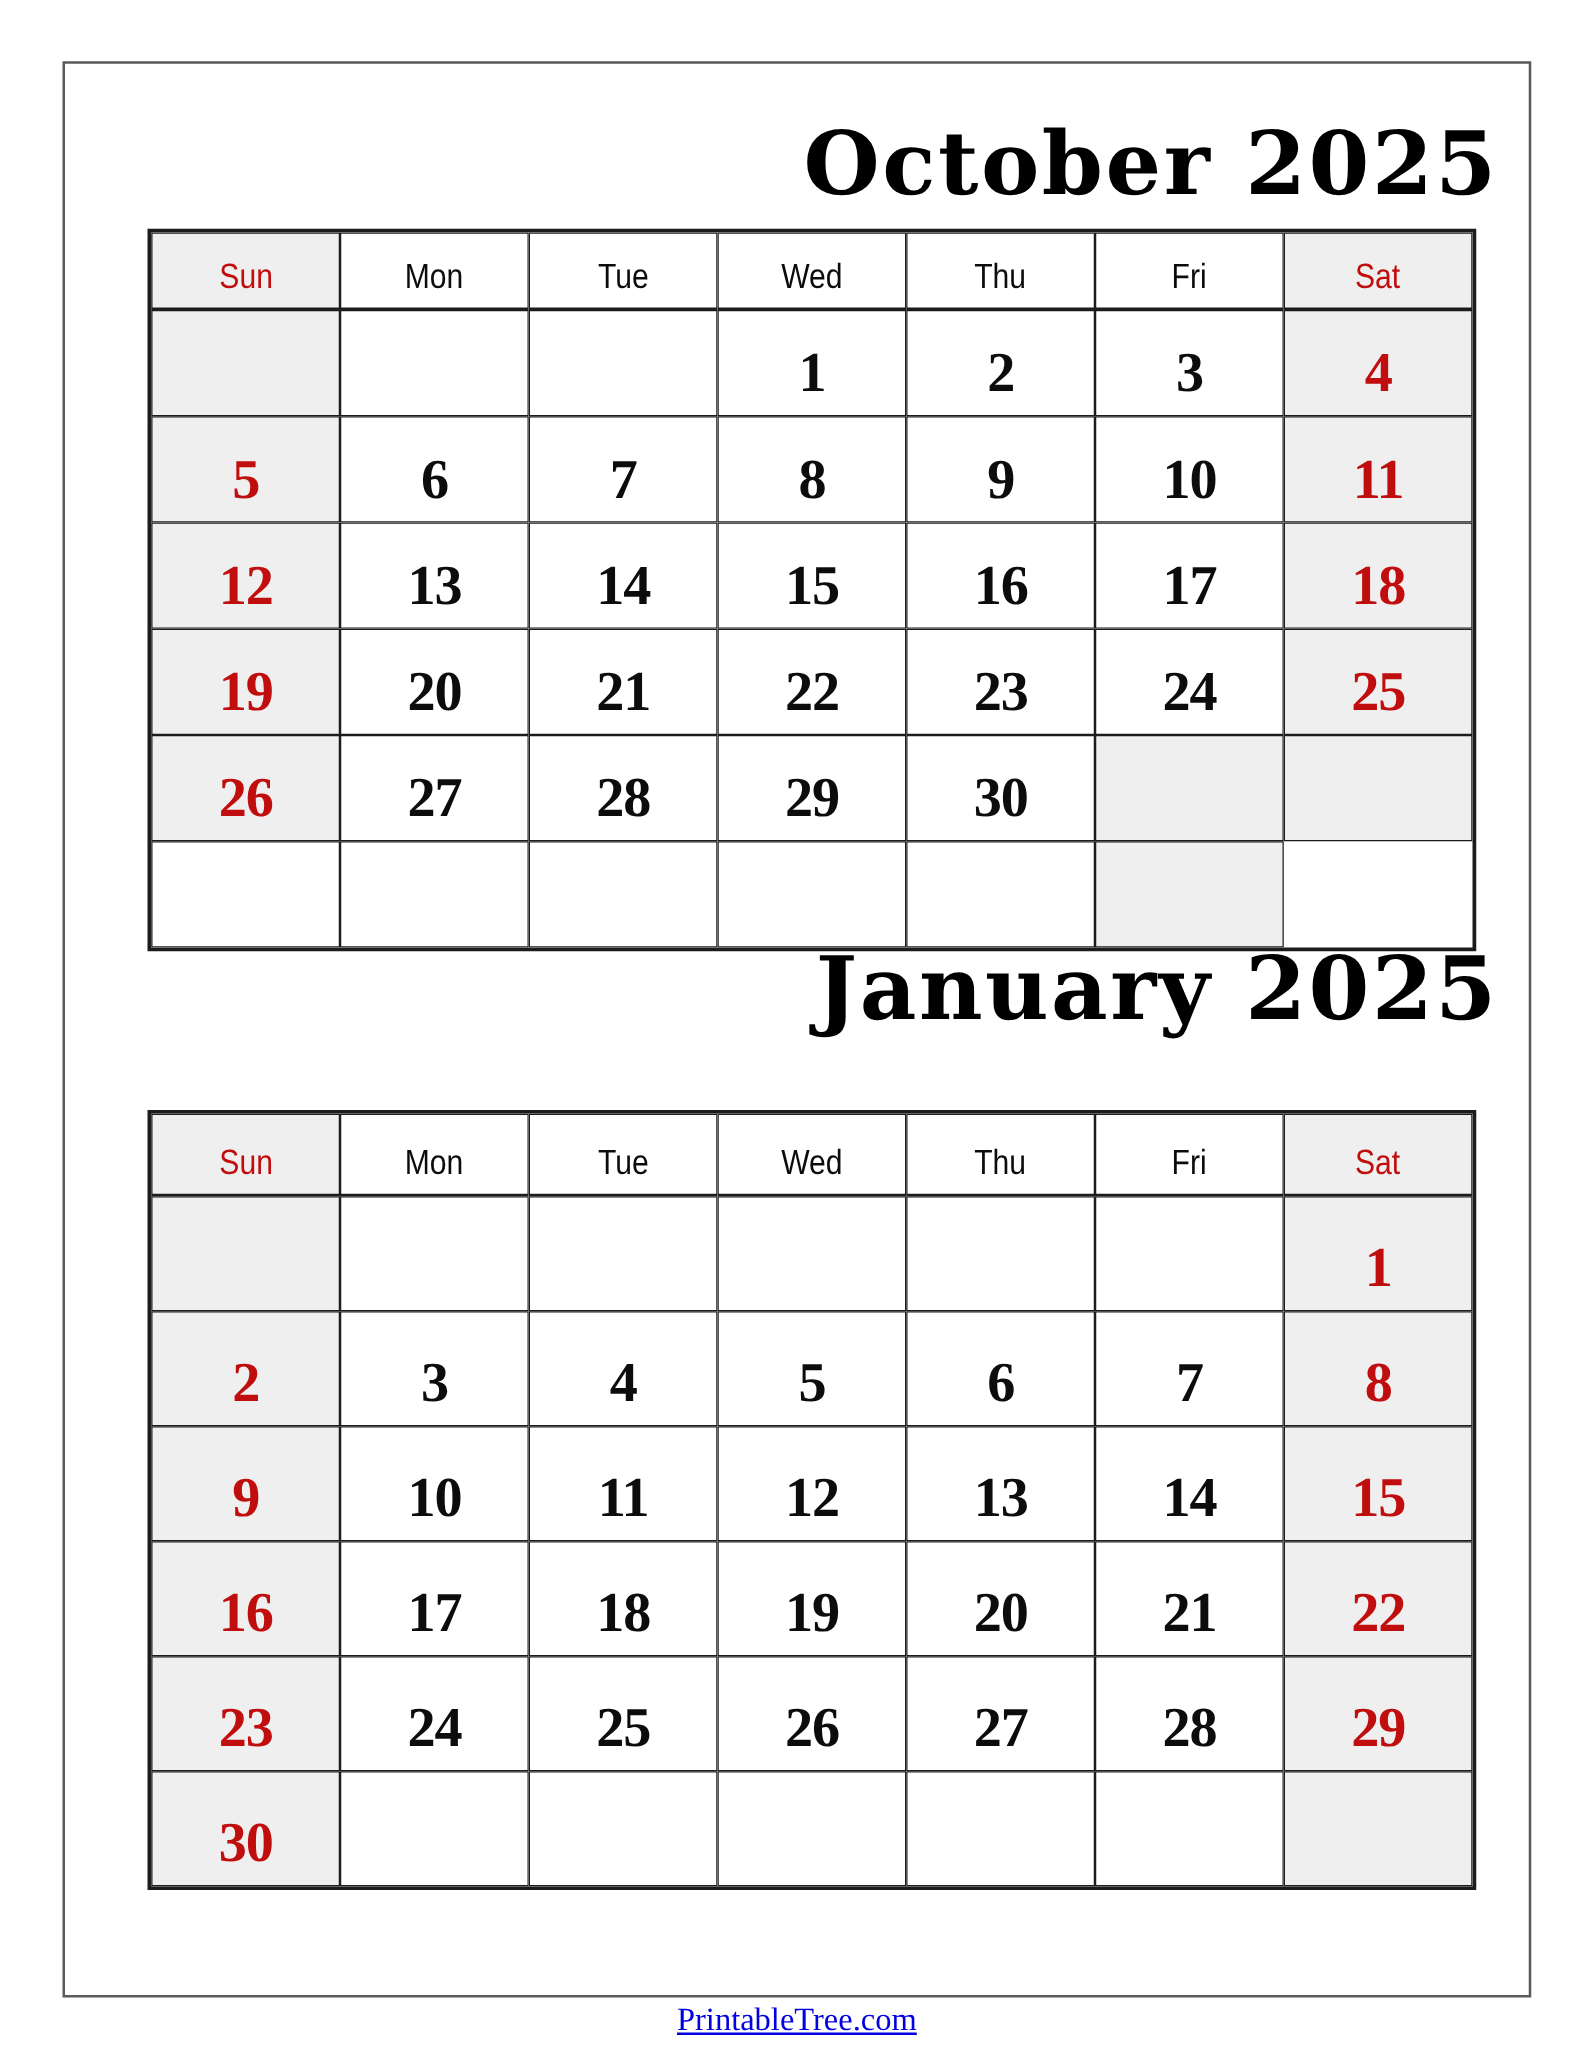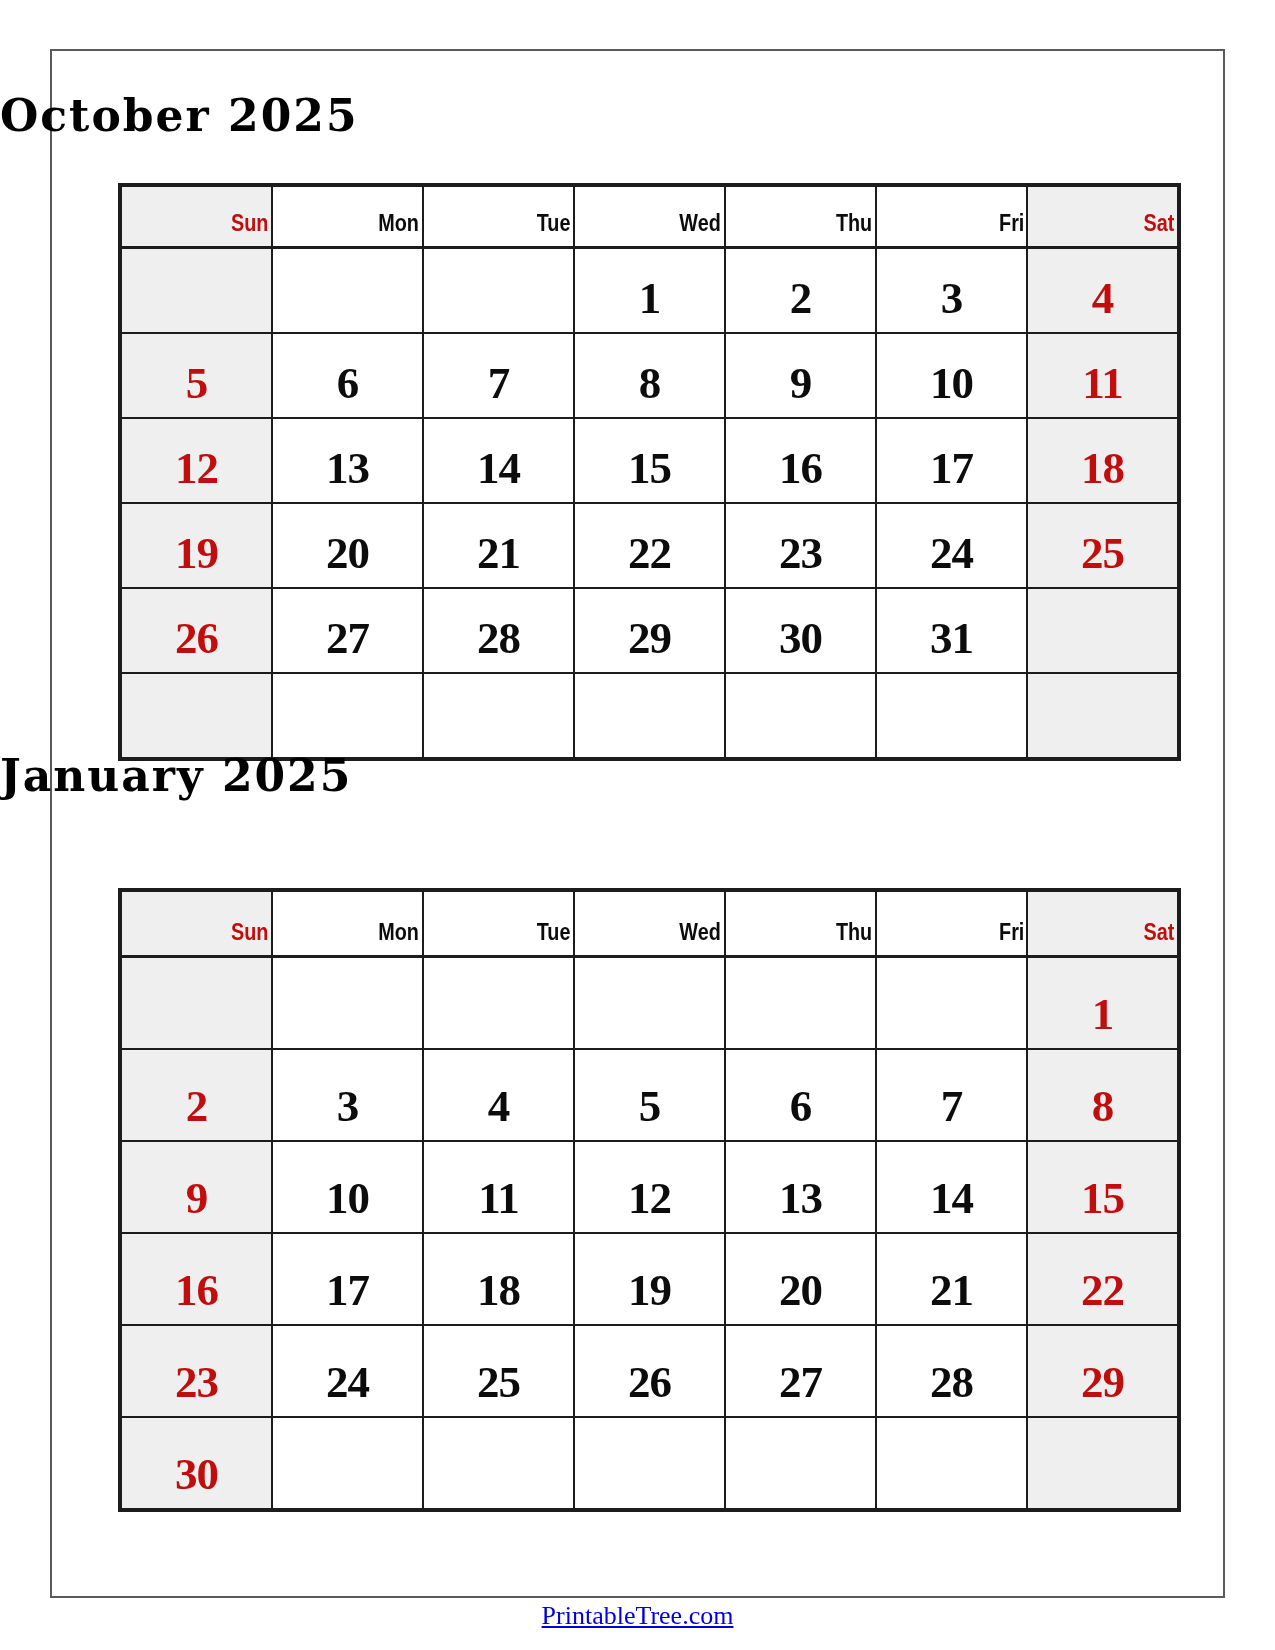--- a/index.html
+++ b/index.html
@@ -6,42 +6,42 @@
   body{
     width:1275px;height:1650px;position:relative;background:#ffffff;
     font-family:"Liberation Serif", serif;
     -webkit-font-smoothing:antialiased;
   }
   .frame{
     position:absolute;left:50px;top:49px;width:1175px;height:1549px;
     box-sizing:border-box;border:2px solid #5a5a5a;background:#ffffff;
   }
   .month-title{
-    position:absolute;left:0;width:1199px;text-align:left;margin:0;
+    position:absolute;left:0;width:1199px;text-align:right;margin:0;
     font-family:"DejaVu Serif", serif;font-weight:bold;
-    font-size:44px;line-height:1.1;color:#000;letter-spacing:2px;
+    font-size:70px;line-height:1.1;color:#000;letter-spacing:2px;
   }
   #title-october{top:92px;}
   #title-november{top:752px;}
   .cal{
     position:absolute;left:118px;width:1057px;box-sizing:content-box;
     display:grid;grid-template-columns:repeat(7,1fr);
     border:3px solid var(--grid,#1c1c1c);background:#fff;
   }
   #cal-october{top:183px;grid-template-rows:62px repeat(6,85px);}
   #cal-november{top:888px;grid-template-rows:66px repeat(6,92px);}
   .cell{
     border:1px solid var(--grid,#1c1c1c);
     display:flex;align-items:flex-end;justify-content:center;
     background:#ffffff;color:#0c0c0c;overflow:hidden;
   }
   .cell.we{background:var(--weekend-bg,#f0efef);color:var(--red,#c00d0d);}
   .cell.wd{
-    font-family:"Liberation Sans", sans-serif;font-weight:bold;
-    font-size:23px;padding-bottom:9px;border-bottom-width:2px;justify-content:flex-end;
+    font-family:"Liberation Sans", sans-serif;font-weight:normal;
+    font-size:28px;padding-bottom:9px;border-bottom-width:2px;
   }
   .cell.wd .wdtxt{display:inline-block;transform:scaleX(0.86);}
   .cell.day{
     font-family:"Liberation Serif", serif;font-weight:bold;
     font-size:45px;padding-bottom:11px;letter-spacing:-1px;line-height:1;
   }
   .footer{
     position:absolute;left:0;top:1601px;width:1275px;text-align:center;
   }
   .footer a{
@@ -104,21 +104,20 @@
     <div class="cell day">21</div>
     <div class="cell day">22</div>
     <div class="cell day">23</div>
     <div class="cell day">24</div>
     <div class="cell day we">25</div>
     <div class="cell day we">26</div>
     <div class="cell day">27</div>
     <div class="cell day">28</div>
     <div class="cell day">29</div>
     <div class="cell day">30</div>
-    <div class="cell day">31</div>
     <div class="cell day we"></div>
     <div class="cell day we"></div>
     <div class="cell day"></div>
     <div class="cell day"></div>
     <div class="cell day"></div>
     <div class="cell day"></div>
     <div class="cell day"></div>
     <div class="cell day we"></div>
   </div>
 

